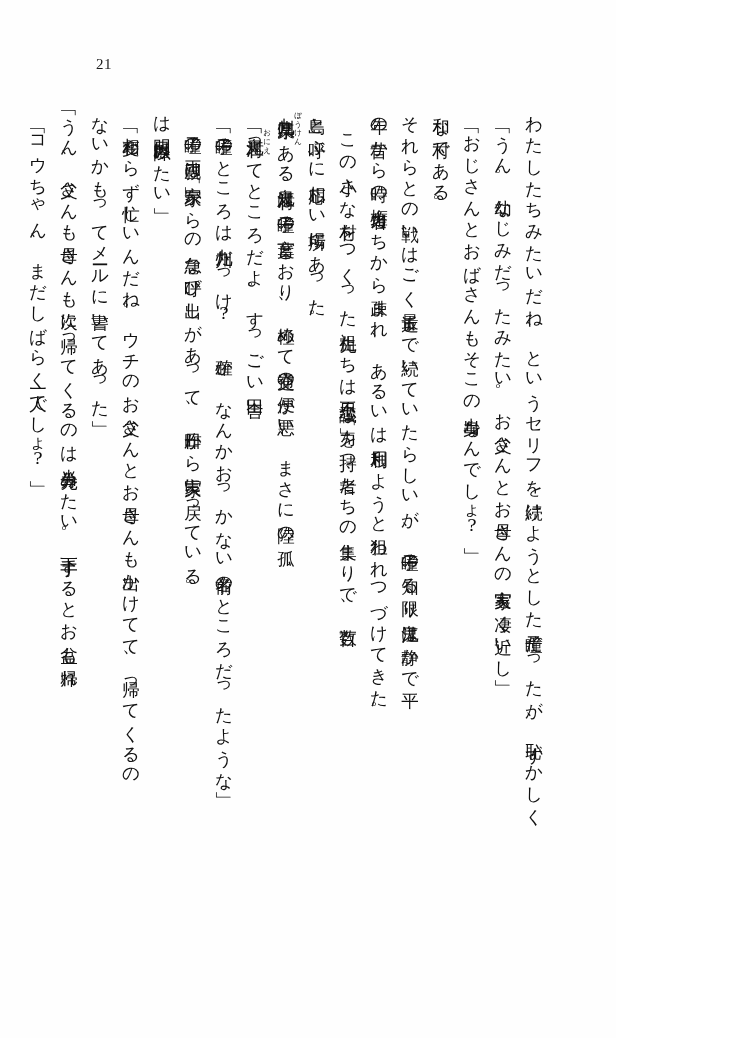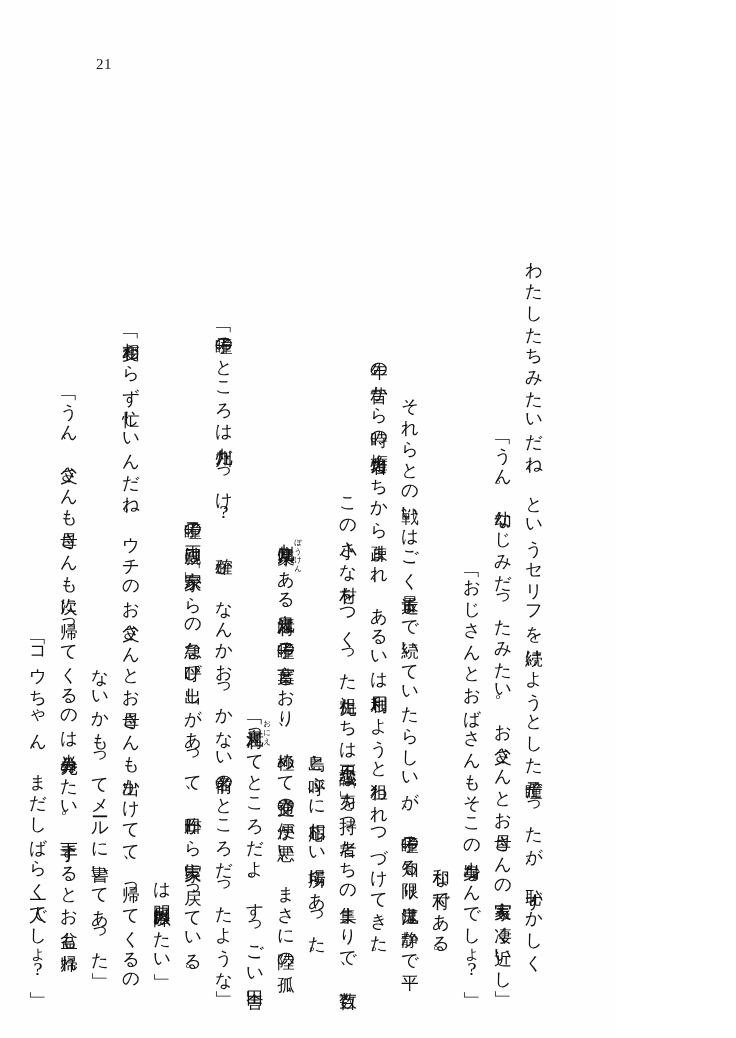--- a/index.html
+++ b/index.html
@@ -9,21 +9,20 @@
   }
   body {
     font-family: "DejaVu Serif", serif;
   }
   .page {
     position: relative;
     width: 616px;
     height: 1038px;
     background: #fefefe;
     overflow: hidden;
-    text-align: right;
   }
   .page-number {
     position: absolute;
     left: 96px;
     top: 56px;
     font-family: "Liberation Serif", serif;
     font-size: 15px;
     color: #1a1a1a;
     letter-spacing: 0.5px;
   }

